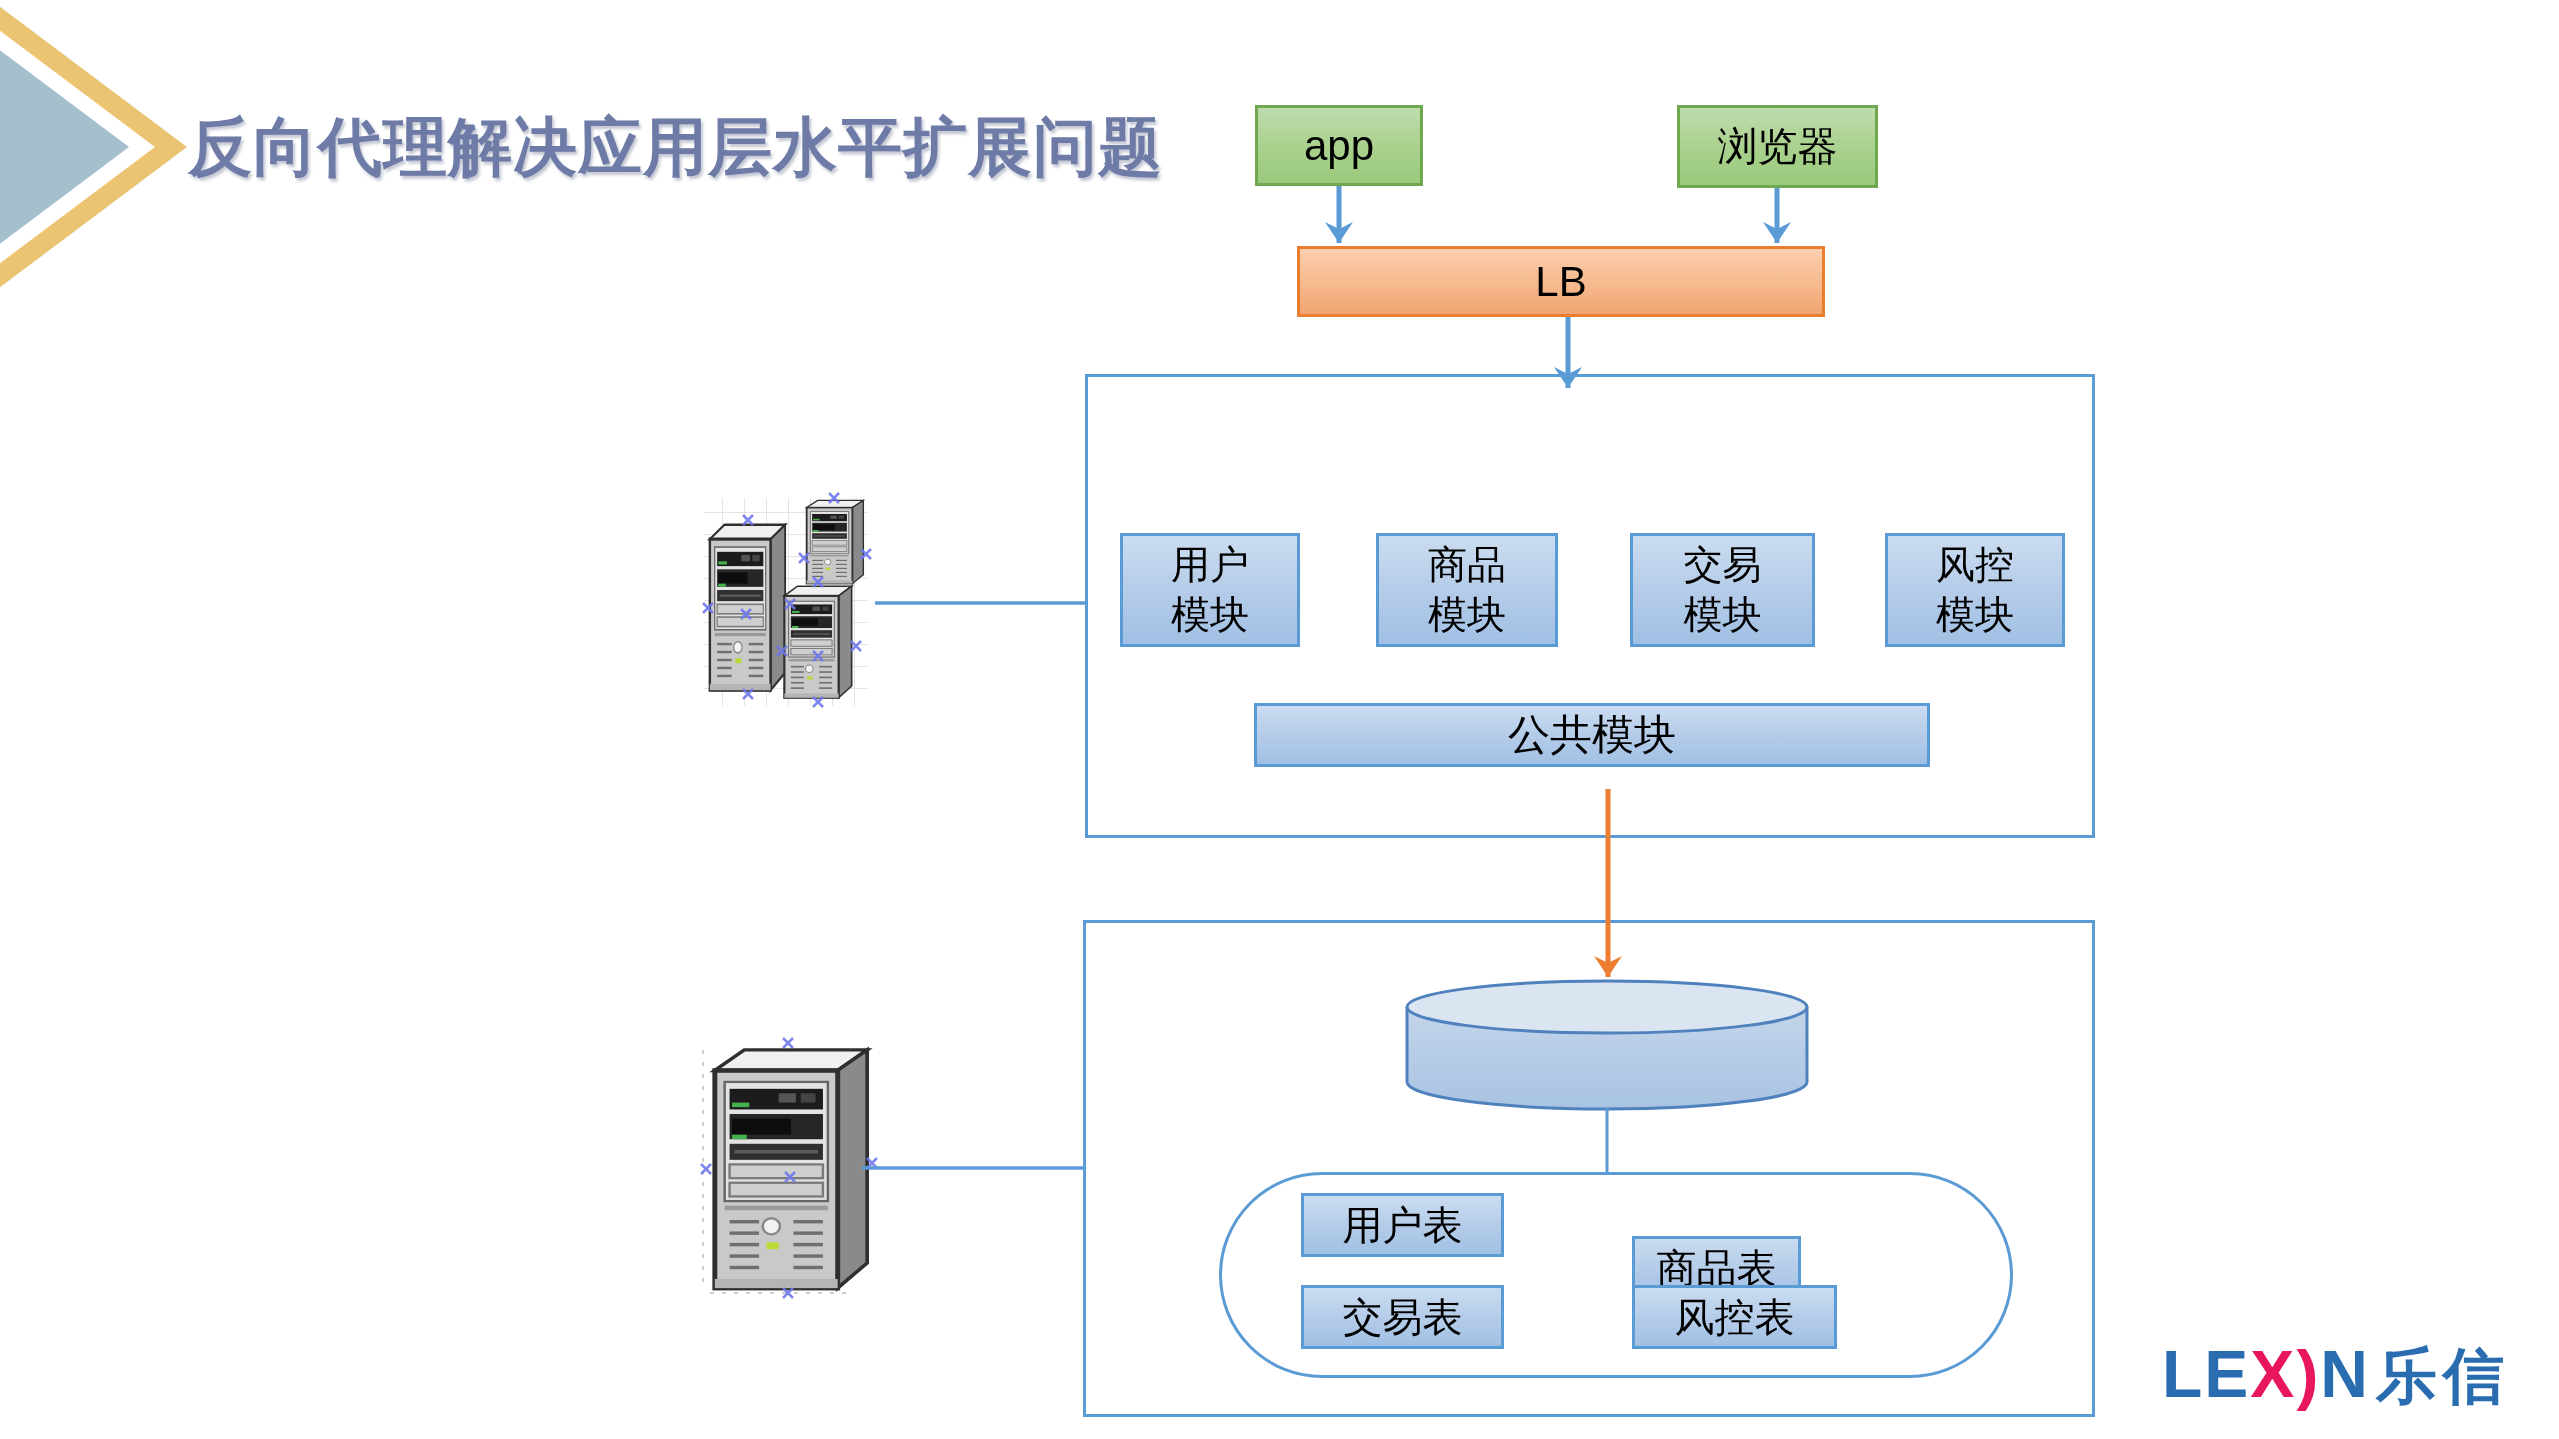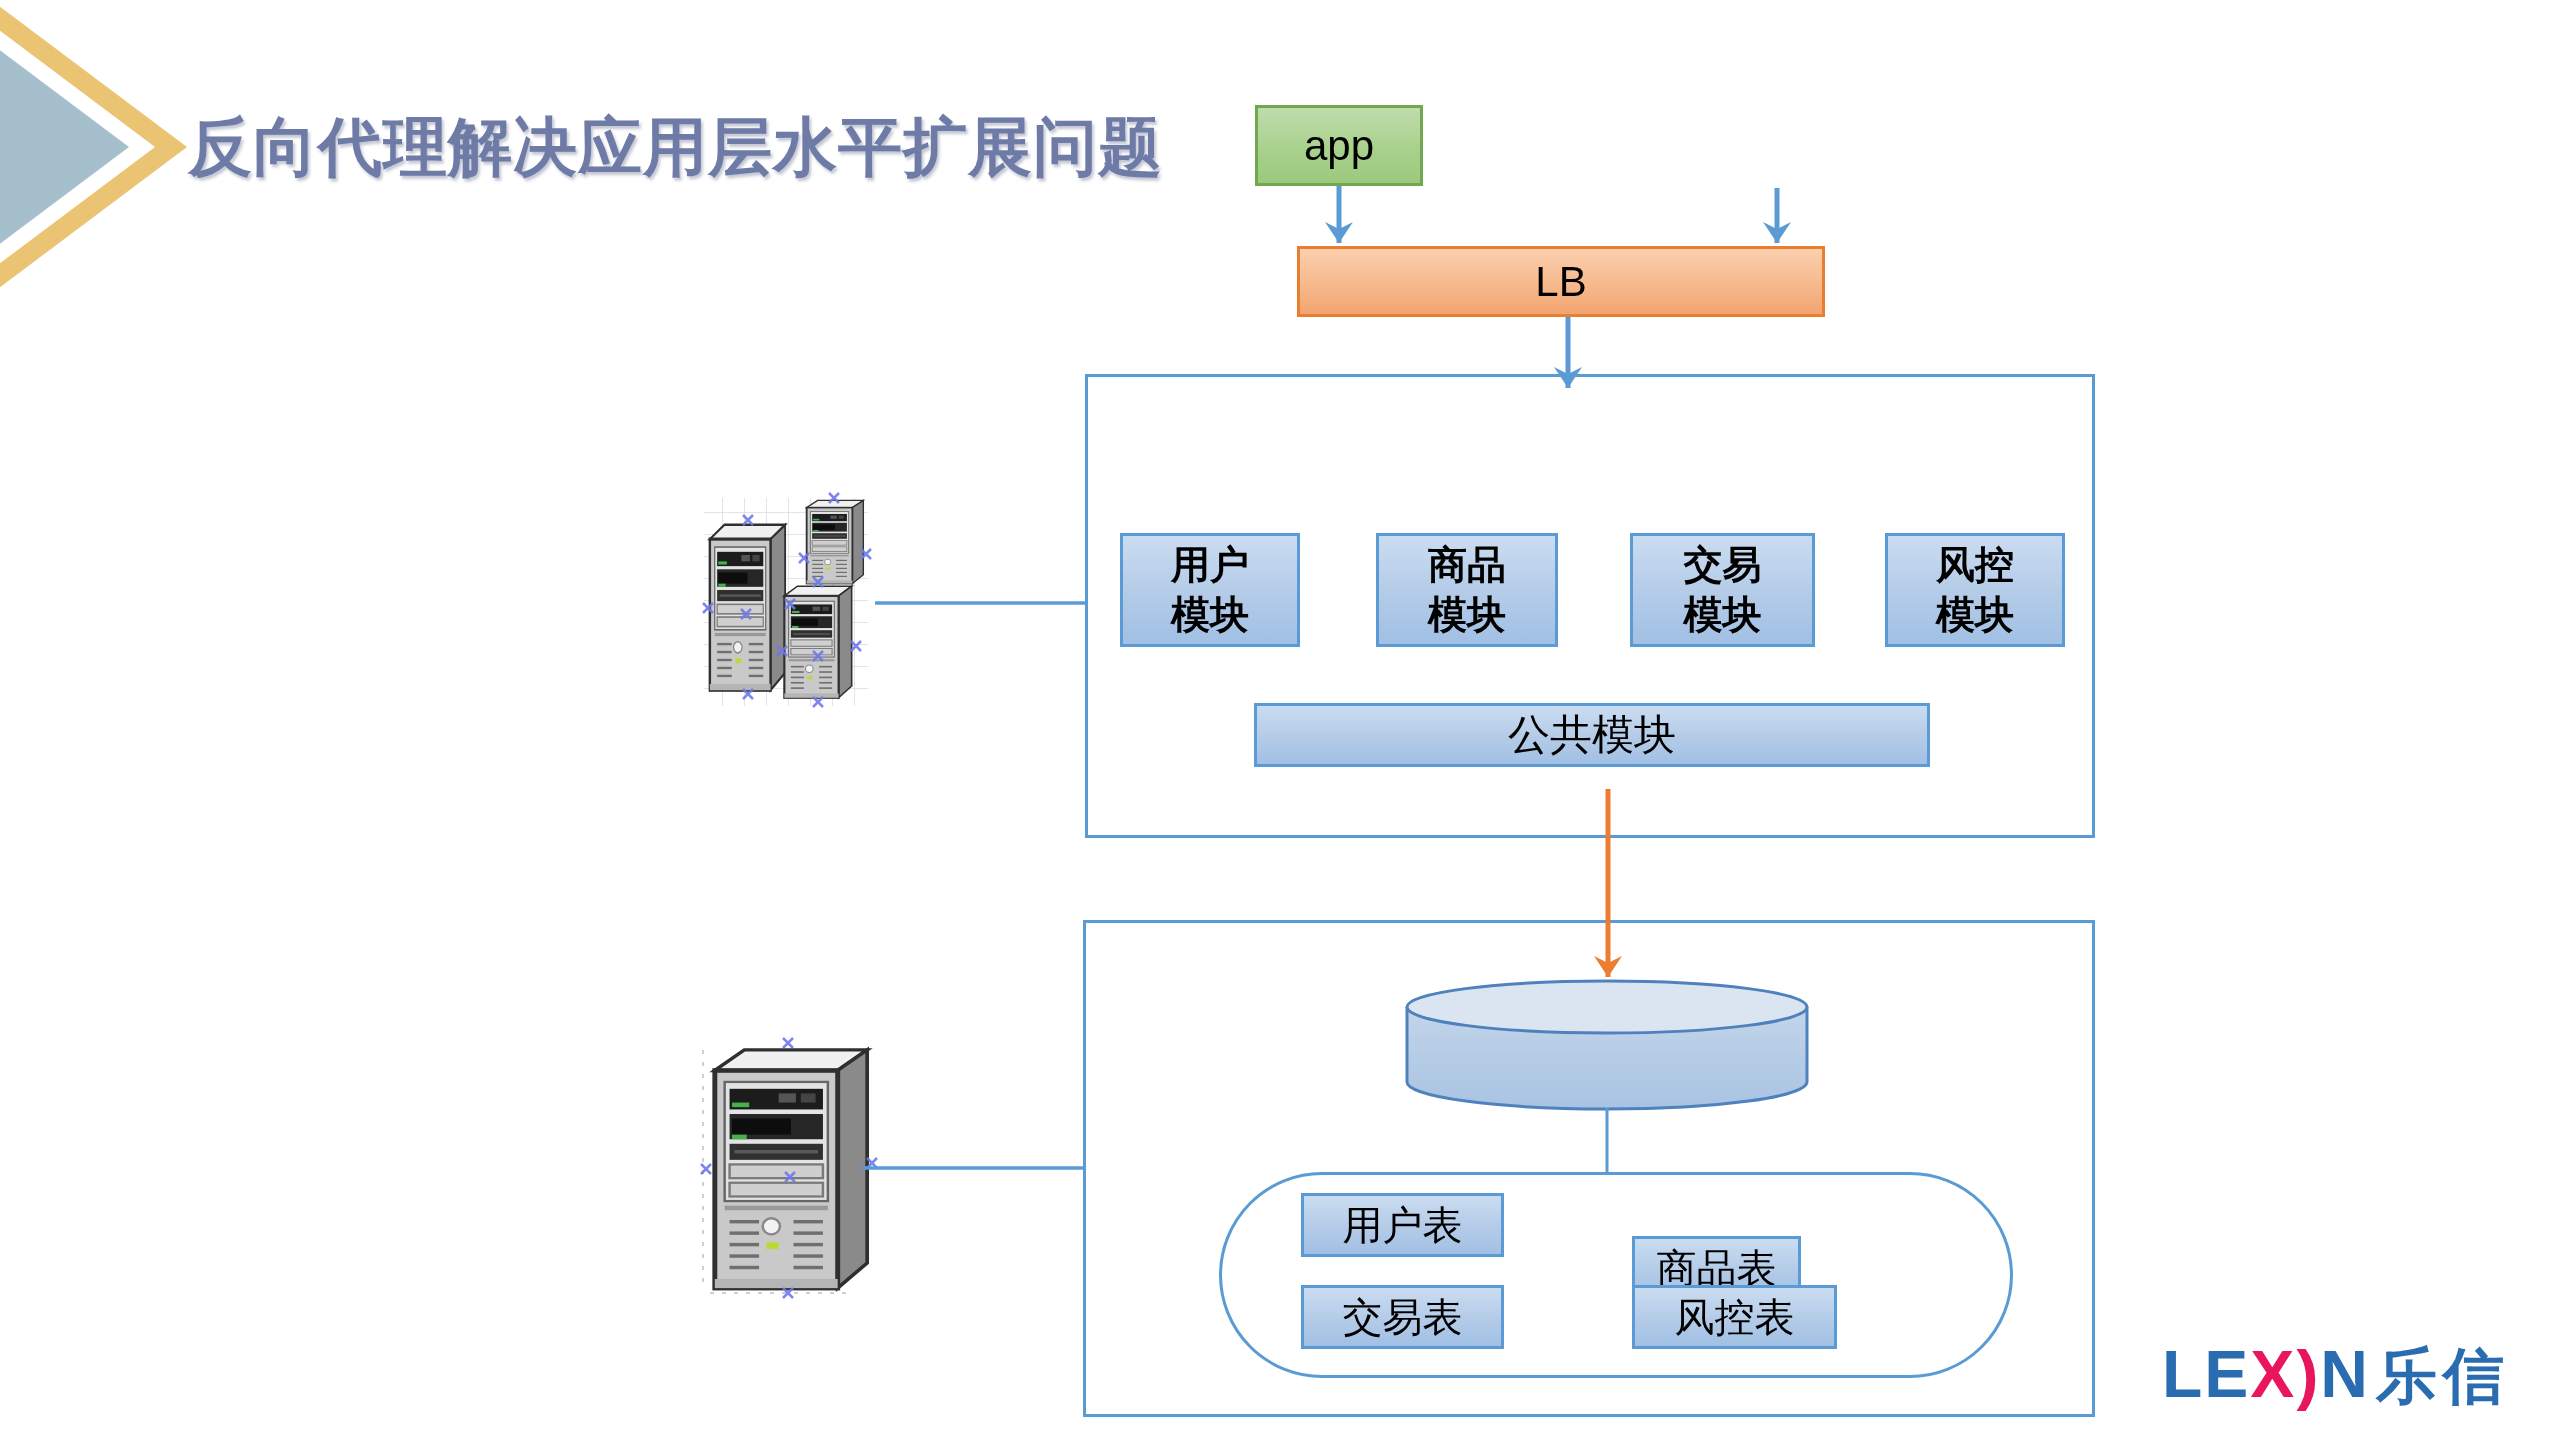--- a/index.html
+++ b/index.html
@@ -34,21 +34,21 @@
     background:linear-gradient(180deg,#cadcf0 0%,#b3cbe8 55%,#a1c0e4 100%);
     border:3px solid #5b9bd5;
   }
   .frame {
     position:absolute; box-sizing:border-box;
     border:3px solid #5b9bd5; background:transparent;
   }
   .stadium { border-radius:110px; }
   .label-lg { font-size:42px; }
   .label-md { font-size:40px; }
-  .module-line { font-size:39px; line-height:50px;font-weight:bold; }
+  .module-line { font-size:39px; line-height:50px; }
   
   .cyl-label {
     position:absolute; left:1405px; top:1036px; width:404px;
     text-align:center; font-size:42px; color:#000;
   }
   
   .logo {
     position:absolute; left:2162px; top:1336px;
     display:flex; align-items:baseline; white-space:nowrap;
     font-weight:bold;
@@ -66,20 +66,23 @@
   <svg class="abs" style="left:0;top:0" width="260" height="330" viewBox="0 0 260 330">
     <polygon points="187,147 -103,-70.5 -393,147 -103,364.5" fill="#eac473"></polygon>
     <polygon points="155,147 -135,-70.5 -425,147 -135,364.5" fill="#ffffff"></polygon>
     <polygon points="129,147 -161,-70.5 -451,147 -161,364.5" fill="#a6bfcd"></polygon>
   </svg>
 
   <div class="slide-title">反向代理解决应用层水平扩展问题</div>
 
   <div class="box green-box label-lg" style="left:1255px;top:105px;width:168px;height:81px">
     <span>app</span>
+  </div>
+  <div class="box green-box label-md" style="left:1677px;top:105px;width:201px;height:83px">
+    <span>浏览器</span>
   </div>
 
   <div class="box orange-box label-lg" style="left:1297px;top:246px;width:528px;height:71px">
     <span>LB</span>
   </div>
 
   <div class="frame" style="left:1085px;top:374px;width:1010px;height:464px"></div>
 
 
   <div class="box blue-box" style="left:1120px;top:533px;width:180px;height:114px">

